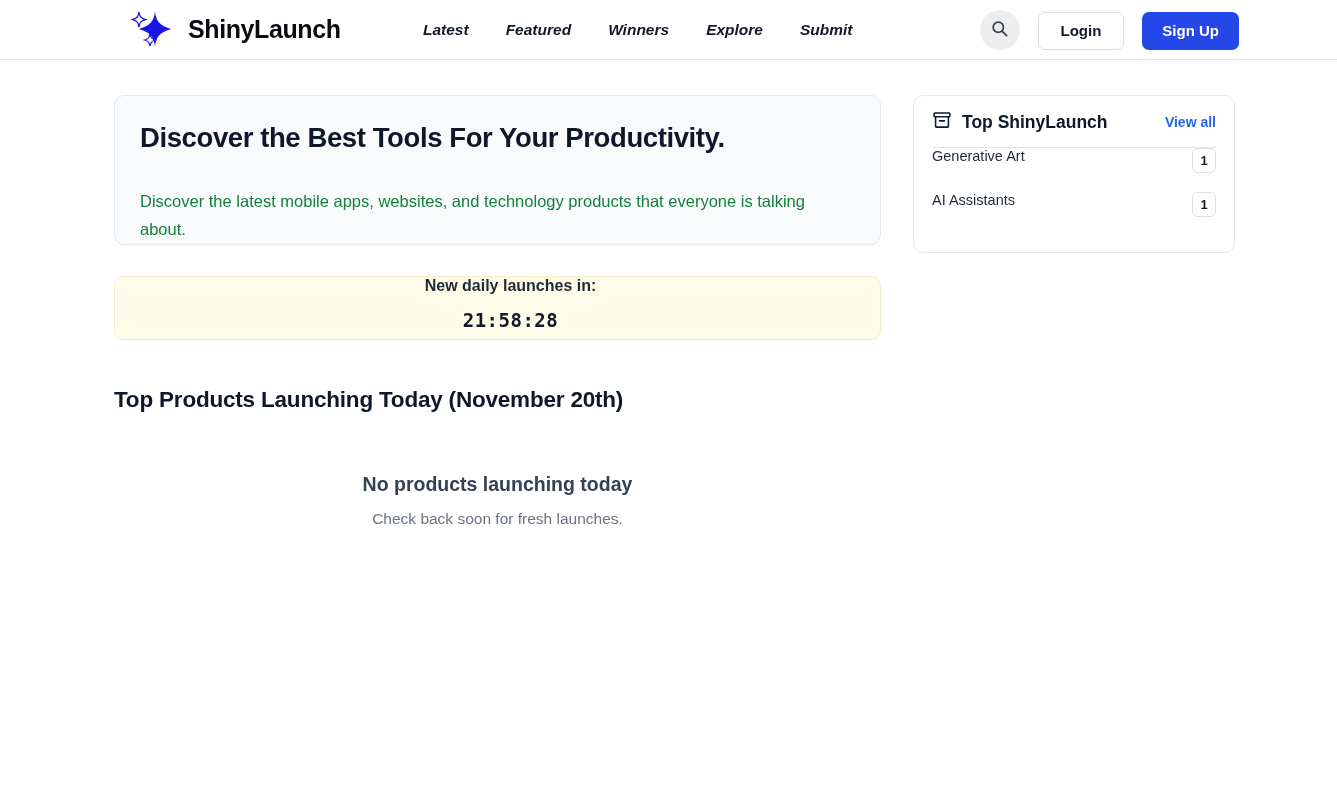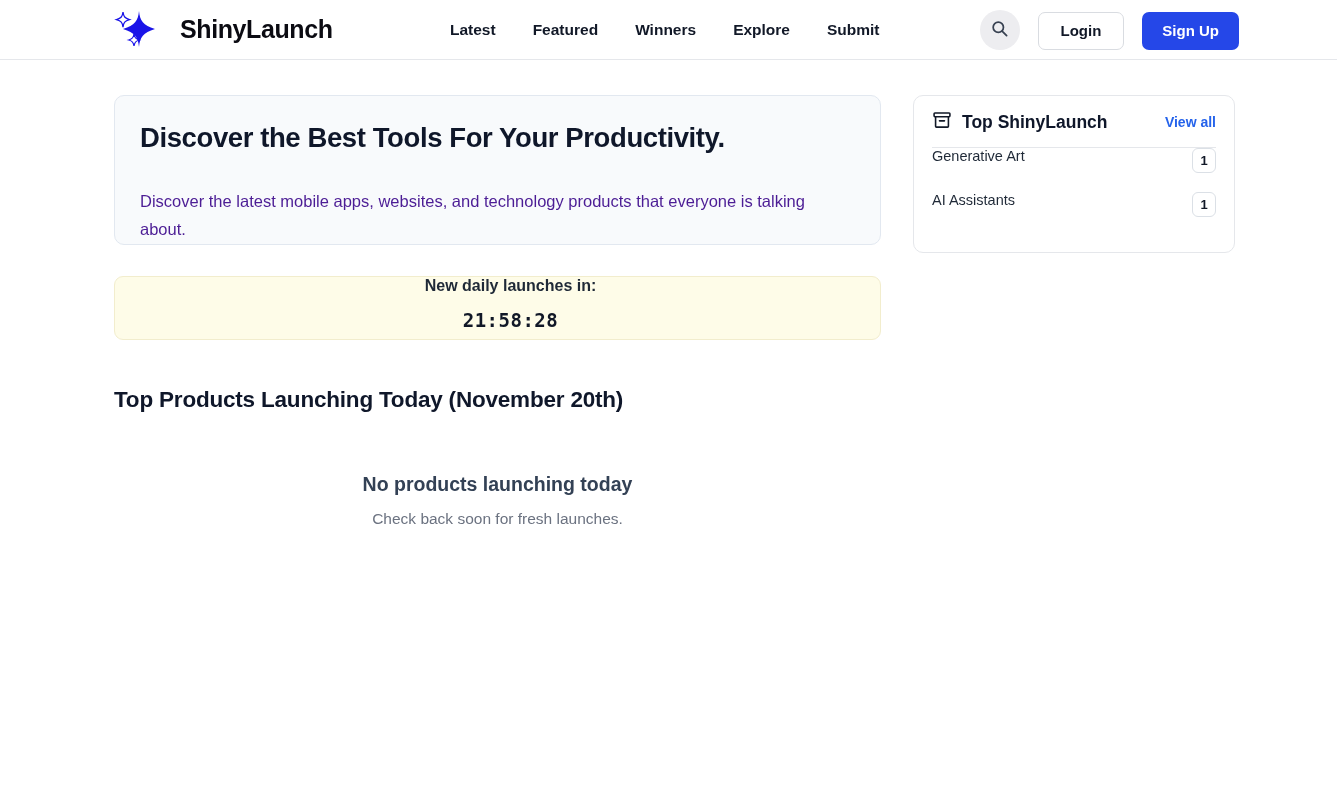--- a/index.html
+++ b/index.html
@@ -19,43 +19,44 @@
     width: 100%;
     border-bottom: 1px solid #e5e7eb;
     display: flex;
     align-items: center;
     position: relative;
     background: #fff;
   }
   .brand {
     display: flex;
     align-items: center;
-    gap: 20px;
+    gap: 12px;
     position: absolute;
-    left: 114px;
+    left: 130px;
     top: 50%;
     transform: translateY(-50%);
     text-decoration: none;
   }
   .logo-mark { width: 46px; height: 44px; display: block; flex: 0 0 auto; }
   .brand-name {
     font-size: 25px;
     font-weight: 700;
     letter-spacing: -0.4px;
     color: #0b0b12;
   }
 
   .nav {
     position: absolute;
-    left: 450px;
+    left: 423px;
     top: 50%;
     transform: translateY(-50%);
     display: flex;
     align-items: center;
     gap: 37px;
+    font-style: italic;
   }
   .nav a {
     font-size: 15.5px;
     font-weight: 700;
     color: #111827;
     text-decoration: none;
     white-space: nowrap;
   }
 
   .header-actions {
@@ -122,21 +123,21 @@
     font-size: 27.5px;
     font-weight: 700;
     letter-spacing: -0.4px;
     color: #0f172a;
     line-height: 1.25;
     margin-bottom: 13px;
   }
   .hero p {
     font-size: 16.5px;
     line-height: 28px;
-    color: #4c1d95;
+    color: #15803d;
     max-width: 690px;
     margin-top: 32px;
   }
 
   
   .countdown {
     margin-top: 31px;
     background: #fefce8;
     border: 1px solid #f2edcd;
     border-radius: 9px;

